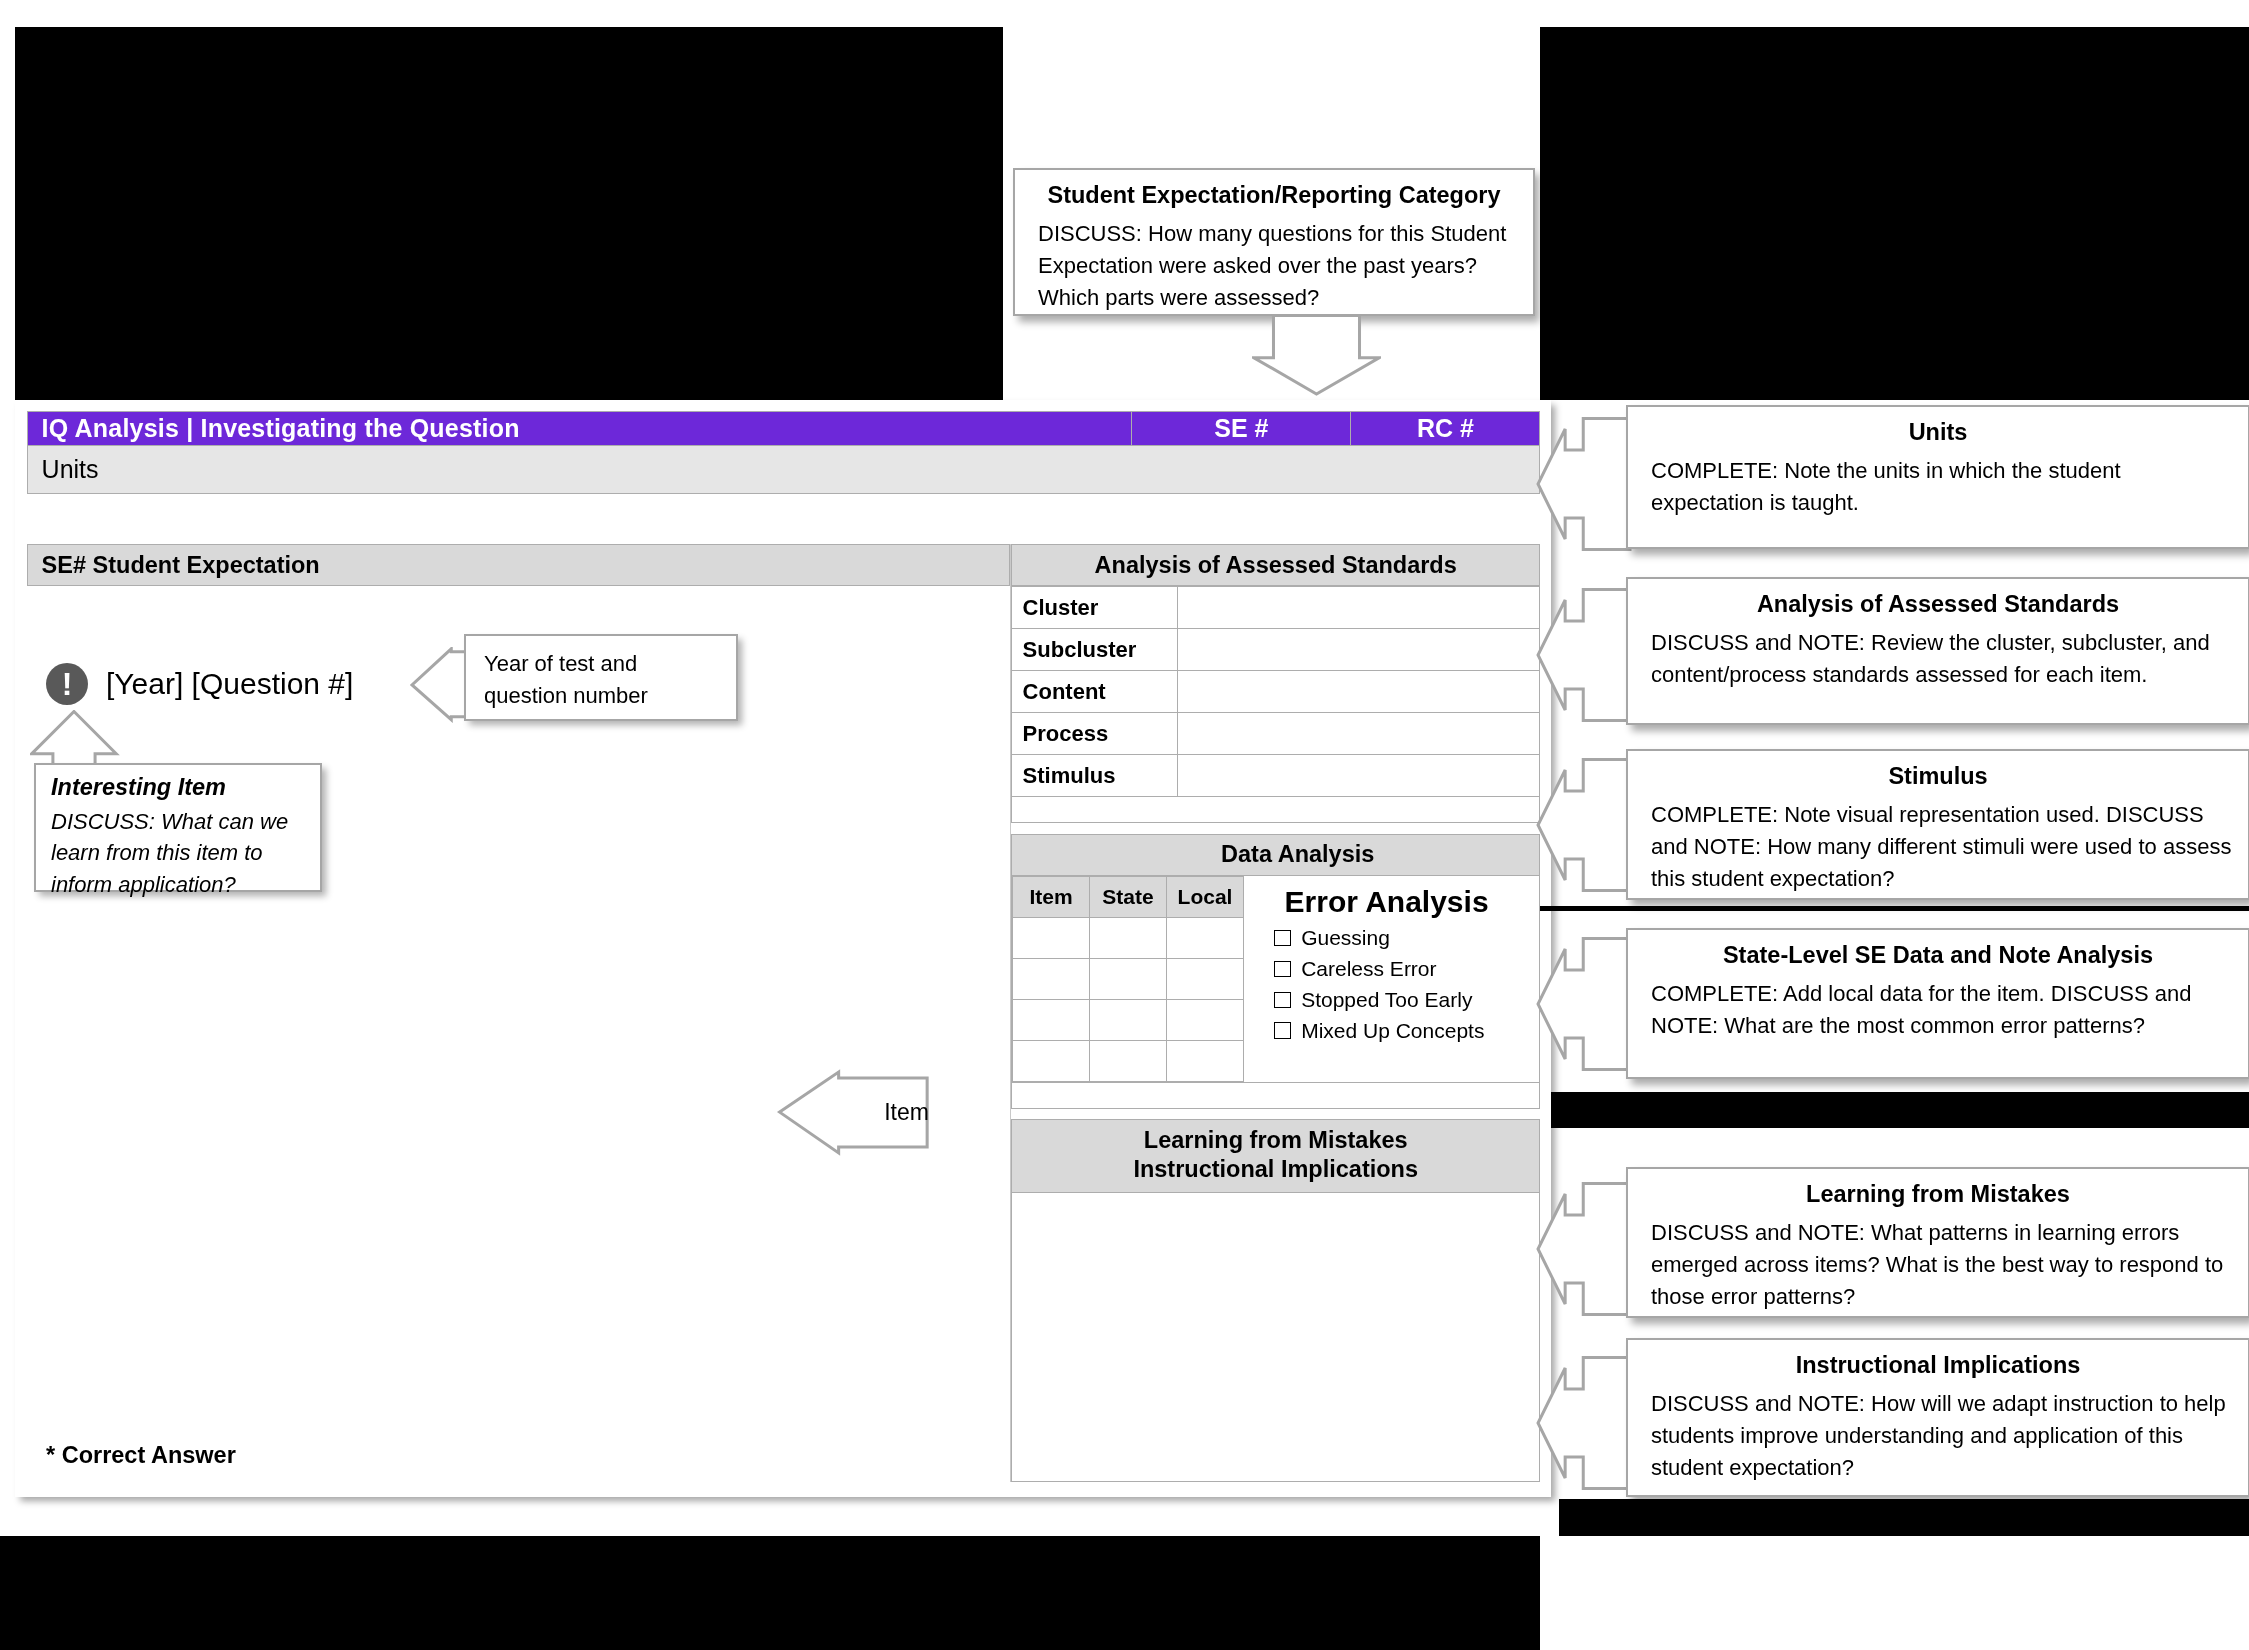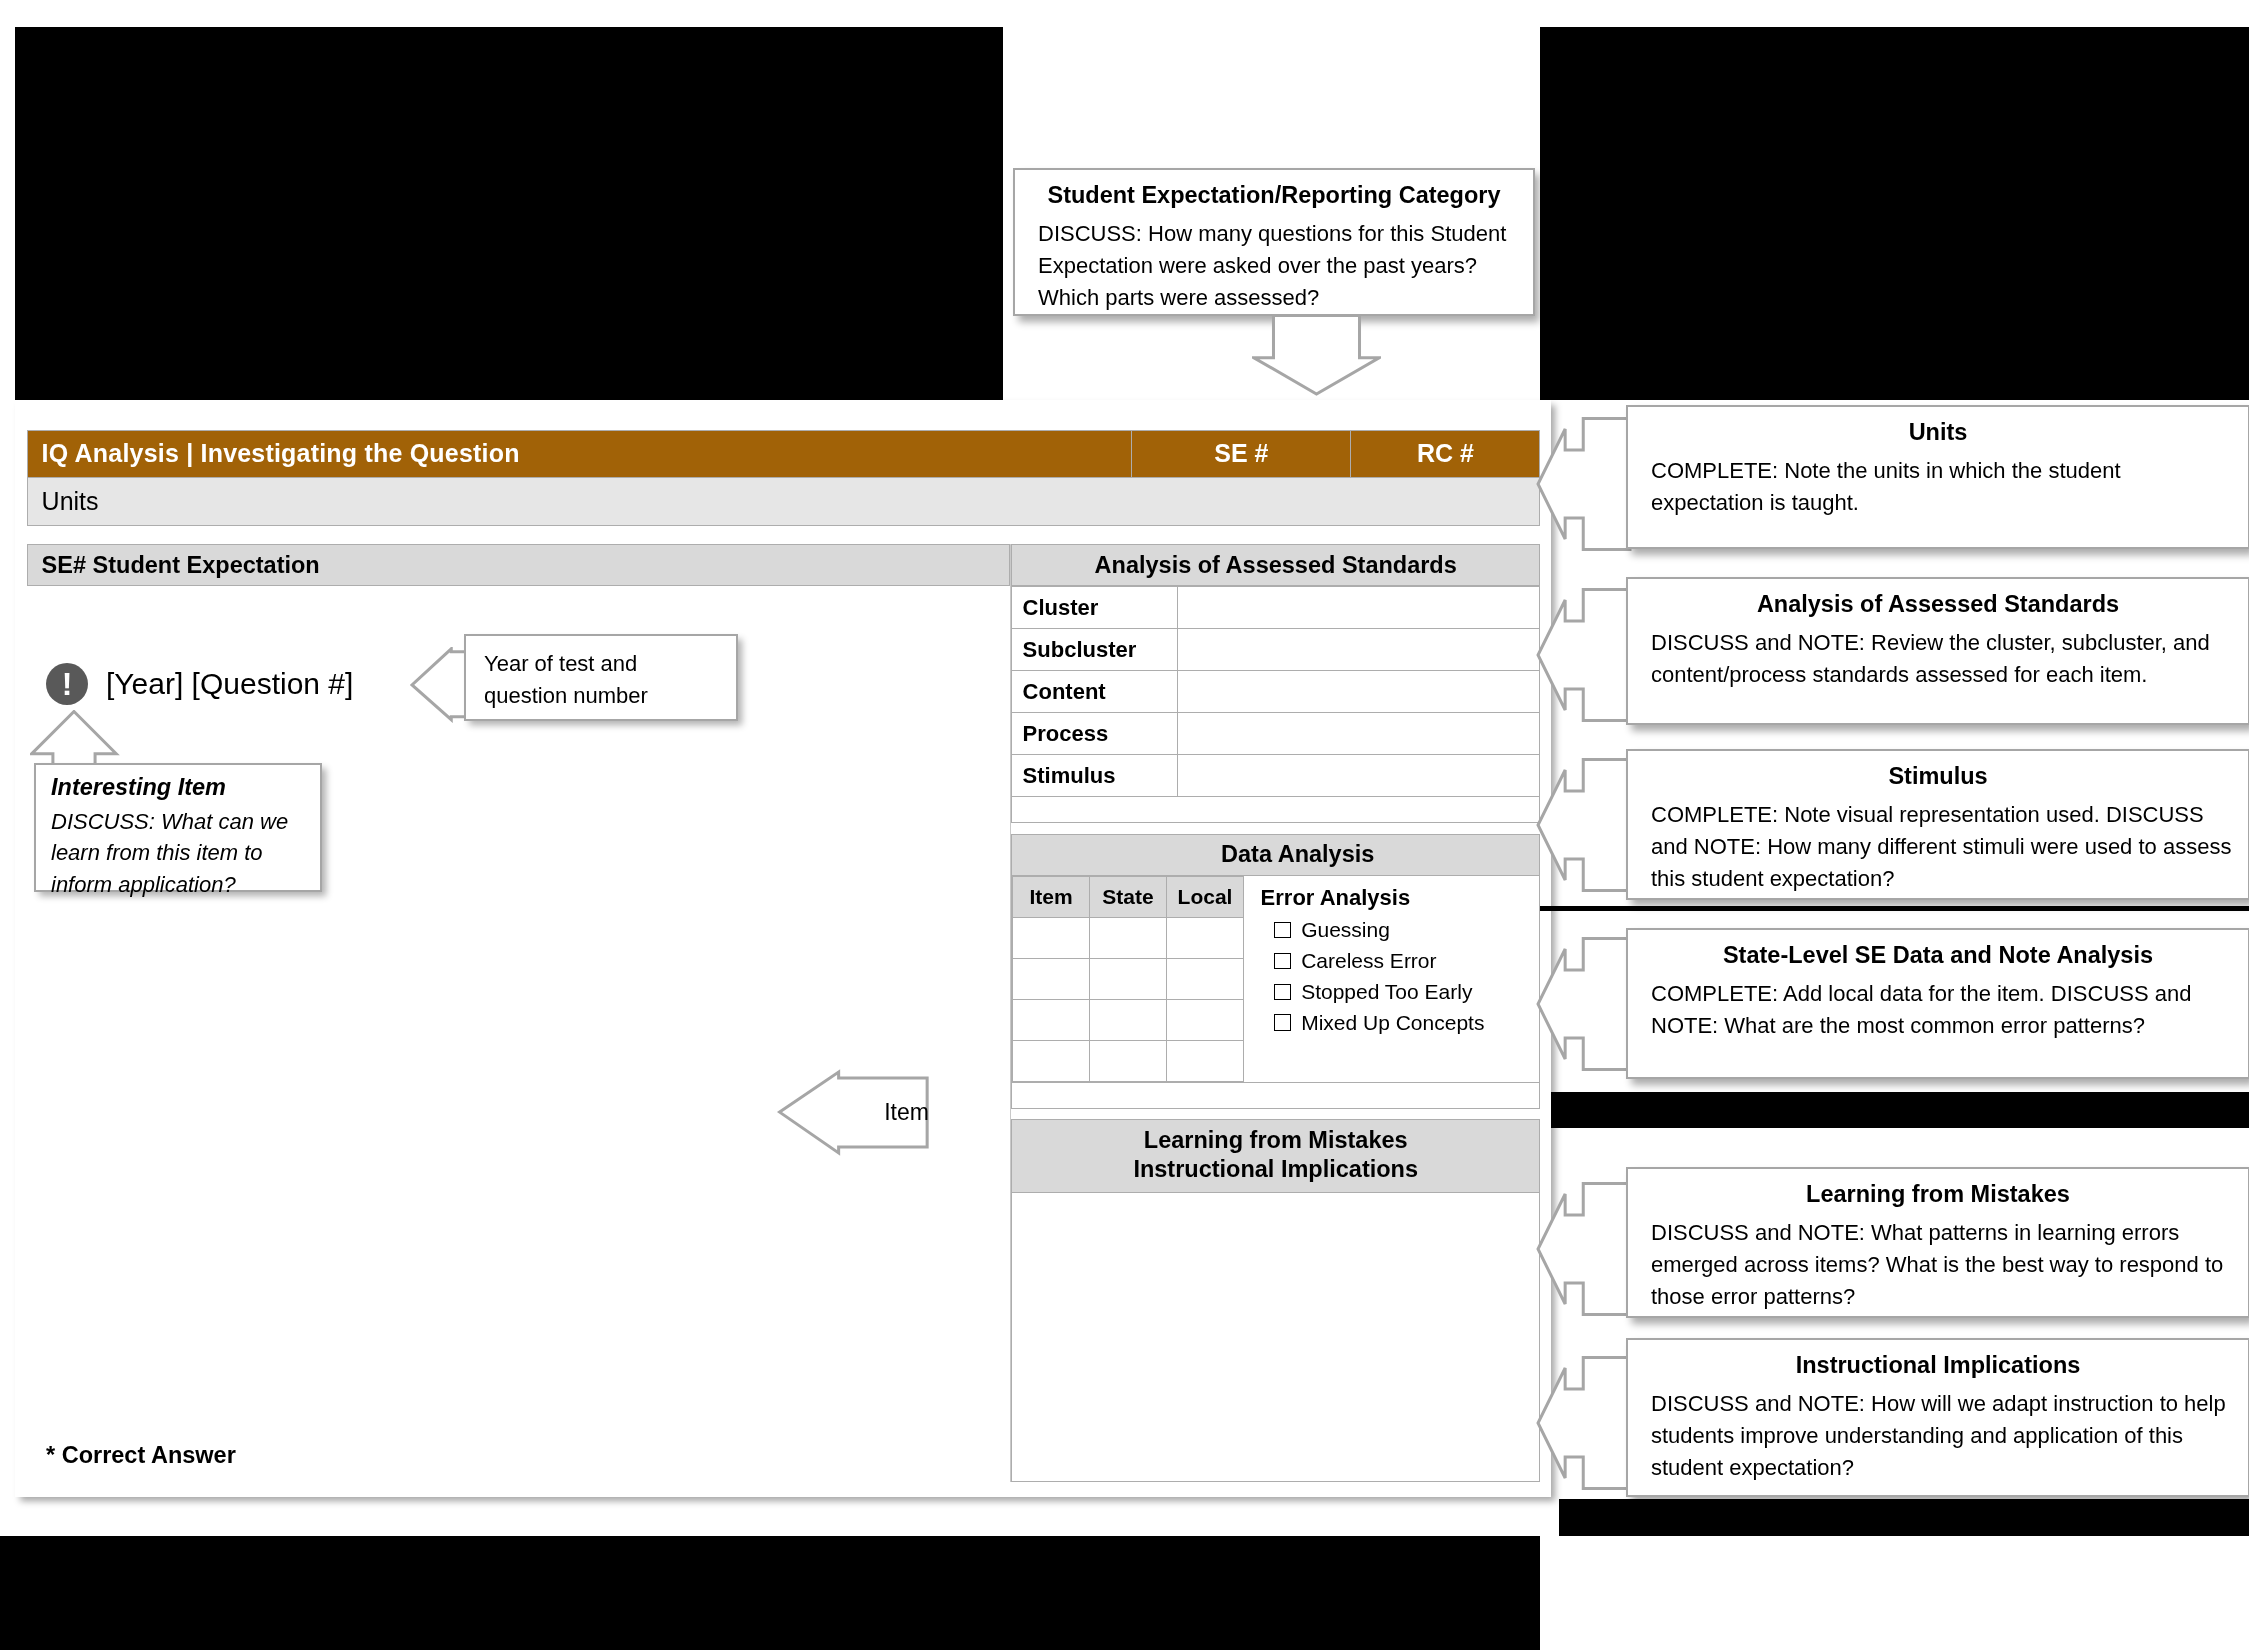--- a/index.html
+++ b/index.html
@@ -9,22 +9,22 @@
   
   .plate{position:absolute;background:#fff;}
 
   
   #doc{position:absolute;left:15px;top:400px;width:1536px;height:1097px;
        background:#fff;box-shadow:4.5px 5.3px 6.8px rgba(0,0,0,.35);}
 
   .doc-inner{position:absolute;left:12px;top:10.6px;right:10.6px;bottom:15px;}
 
   
-  .hdr{display:flex;height:48px;background:#a16207;color:#fff;
-       border:0.8px solid #adadad;box-sizing:border-box;margin-top:19px;}
+  .hdr{display:flex;height:35px;background:#6d28d9;color:#fff;
+       border:0.8px solid #adadad;box-sizing:border-box;}
   .hdr-title{flex:1 1 auto;display:flex;align-items:center;padding-left:13.6px;
        font-size:25px;font-weight:bold;letter-spacing:0.2px;}
   .hdr-se,.hdr-rc{display:flex;align-items:center;justify-content:center;
        font-size:25px;font-weight:bold;border-left:0.8px solid #adadad;box-sizing:border-box;}
   .hdr-se{width:219px;}
   .hdr-rc{width:189px;}
 
   .units-row{height:48px;background:#e6e6e6;border:0.8px solid #adadad;border-top:none;
        box-sizing:border-box;display:flex;align-items:center;padding-left:13.6px;
        font-size:25px;}
@@ -61,21 +61,21 @@
 
   .spacer{height:26px;border-left:0.8px solid #adadad;border-right:0.8px solid #adadad;
        border-bottom:0.8px solid #adadad;background:#fff;box-sizing:border-box;}
 
   .da-wrap{display:flex;border:0.8px solid #adadad;border-top:none;box-sizing:border-box;}
   .da-grid{border-collapse:collapse;}
   .da-grid th{background:#d9d9d9;border:0.8px solid #adadad;font-size:21px;height:38px;
        width:74px;font-weight:bold;}
   .da-grid td{border:0.8px solid #adadad;height:38px;width:74px;}
   .err-box{flex:1 1 auto;padding:9px 0 7.6px 16.6px;}
-  .err-title{font-size:22px;font-weight:bold;margin-bottom:7.6px;}
+  .err-title{font-size:30px;font-weight:bold;margin-bottom:7.6px;margin-left:24px;}
   .err-item{display:flex;align-items:center;font-size:21px;margin:6.8px 0 6.8px 13.6px;}
   .cbx{display:inline-block;width:14.4px;height:14.4px;border:1.5px solid #000;margin-right:10.6px;}
 
   .lfm-body{flex:1 1 auto;border:0.8px solid #adadad;border-top:none;background:#fff;
        box-sizing:border-box;}
 
   
   .callout{position:absolute;background:#fff;border:2.3px solid #a6a6a6;
        box-shadow:5.3px 6px 7.6px rgba(0,0,0,.33);box-sizing:border-box;}
   .callout .c-title{font-size:23.5px;font-weight:bold;text-align:center;

